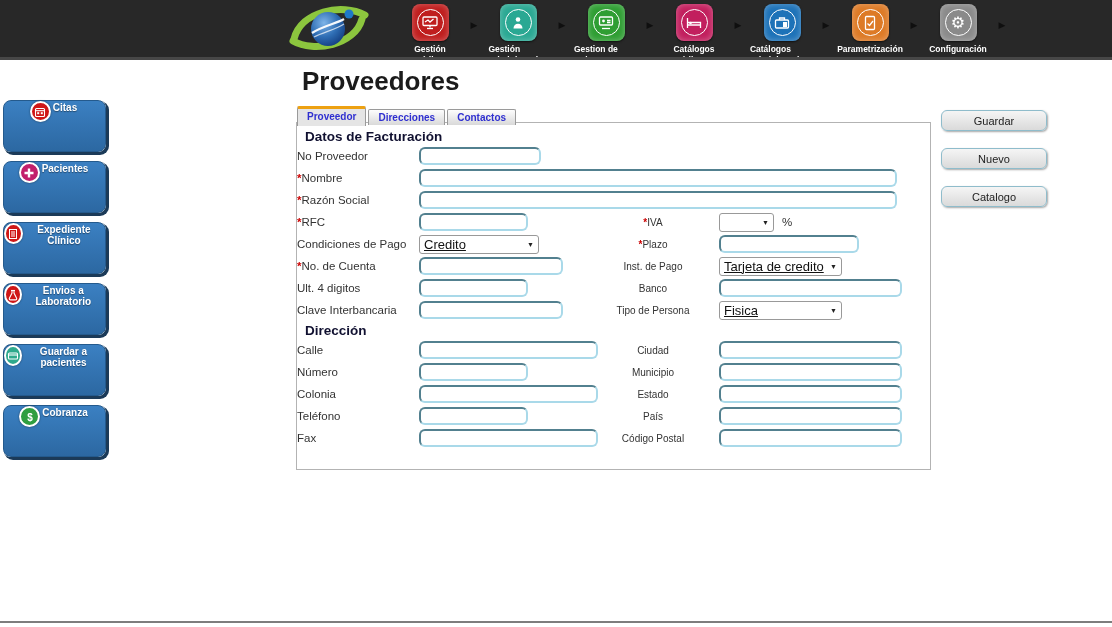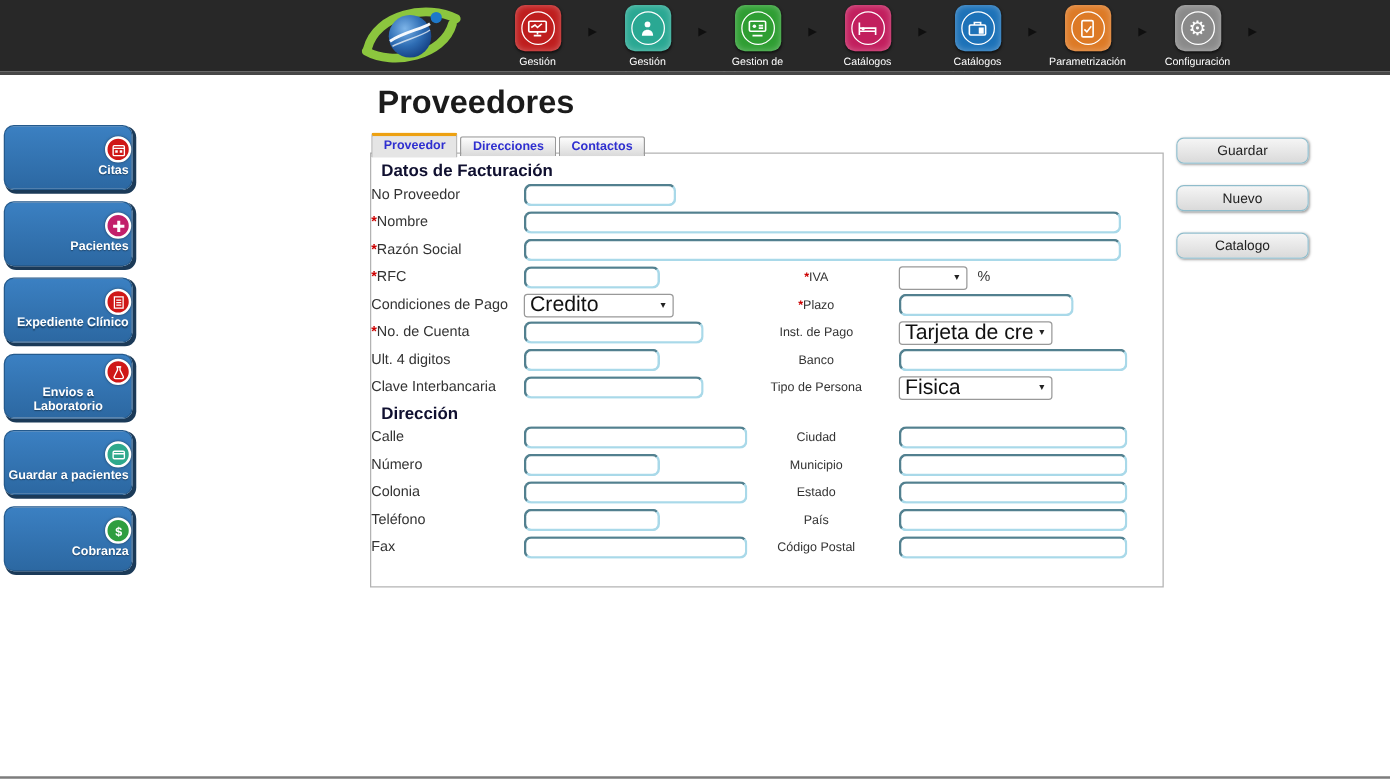--- a/index.html
+++ b/index.html
@@ -9,29 +9,29 @@
   
   .topbar { position:absolute; left:0; top:0; width:1112px; height:57px; background:#282828; }
   .topbar-strip { position:absolute; left:0; top:57px; width:1112px; height:3px; background:#474747; }
   .logo { position:absolute; left:286px; top:2px; }
   .nav { position:absolute; left:390px; top:4px; display:flex; align-items:flex-start; }
   .nav-item { width:80px; display:flex; flex-direction:column; align-items:center; cursor:pointer; }
   .nav-icon { width:37px; height:37px; border-radius:8px; display:flex; align-items:center; justify-content:center;
     box-shadow:inset 0 0 6px rgba(255,255,255,.35), 0 1px 2px rgba(0,0,0,.6); }
   .nav-ring { width:27px; height:27px; border:1.5px solid #fff; border-radius:50%;
     display:flex; align-items:center; justify-content:center; }
-  .nav-label { margin-top:3px; color:#fff; font-size:8.5px; font-weight:normal; text-align:center; line-height:1.25; }
+  .nav-label { margin-top:3px; color:#fff; font-size:8.5px; font-weight:bold; text-align:left; line-height:1.25; }
   .nav-arrow { width:8px; margin-top:16px; color:#0f0f0f; font-size:9px; text-align:center; }
   .gear-glyph { color:#fff; font-size:16px; line-height:1; font-family:"DejaVu Sans",sans-serif; }
 
   
   .sidebar { position:absolute; left:3px; top:100px; width:103px; display:flex; flex-direction:column; gap:9px; }
   .side-btn { height:52px; border-radius:8px; background:linear-gradient(180deg,#3b80c2,#2c68a2);
     border:1px solid #245a8d; box-shadow:2px 2px 0 1px #1b3a58;
-    display:flex; flex-direction:column; align-items:flex-end; justify-content:center; cursor:pointer; }
+    display:flex; flex-direction:row; align-items:flex-start; justify-content:center; cursor:pointer; }
   .side-ico { width:21px; height:21px; border-radius:50%; border:2px solid #fff;
     display:flex; align-items:center; justify-content:center; box-shadow:0 0 2px rgba(0,0,0,.5); }
   .side-label { margin-top:2px; color:#fff; font-size:10px; font-weight:bold; text-align:center; line-height:1.05;
     text-shadow:0 1px 1px rgba(0,0,0,.4); padding:0 2px; }
 
   
   .page-title { position:absolute; left:302px; top:66px; font-size:26px; color:#1b1b1b; }
   .tabs { position:absolute; left:297px; top:106px; display:flex; align-items:flex-end; z-index:3; }
   .tab { font-size:10px; font-weight:bold; color:#2f2fd0; padding:2px 9px 2px 9px; margin-right:2px;
     background:linear-gradient(180deg,#fdfdfd,#d9d9d9); border:1px solid #9a9a9a; border-bottom:none;
@@ -51,21 +51,21 @@
   .req { color:#cc0000; font-weight:bold; }
 
   input.f { height:18px; border-style:solid; border-width:2px;
     border-color:#52808f #a9d9e9 #a9d9e9 #52808f; border-radius:6px; background:#fff;
     font-size:11px; padding:0 4px; outline:none; }
   .w55{width:55px} .w109{width:109px} .w120{width:120px} .w122{width:122px} .w123{width:123px}
   .w140{width:140px} .w144{width:144px} .w179{width:179px} .w183{width:183px} .w478{width:478px}
 
   .select { height:19px; border:1px solid #999; border-radius:3px; background:#fff;
     display:flex; align-items:center; justify-content:space-between; padding:0 4px; cursor:pointer; }
-  .sel-text { font-size:17px; color:#111; white-space:nowrap; overflow:hidden; }
+  .sel-text { font-size:13px; color:#111; white-space:nowrap; overflow:hidden;text-decoration:underline; }
   .sel-arrow { font-size:7px; color:#222; margin-left:4px; }
   .suffix { font-size:11.5px; color:#333; margin-left:8px; }
 
   
   .actions { position:absolute; left:941px; top:110px; width:106px; display:flex; flex-direction:column; gap:17px; }
   .btn { height:21px; background:linear-gradient(180deg,#f5f5f5,#dadada); border:1px solid #8fbccb;
     border-radius:6px; font-size:11px; color:#222; cursor:pointer; box-shadow:1px 1px 2px rgba(0,0,0,.35);
     font-family:"Liberation Sans",sans-serif; }
 
   .bottom-line { position:absolute; left:0; top:621px; width:1112px; height:2px; background:#7d7d7d; }

